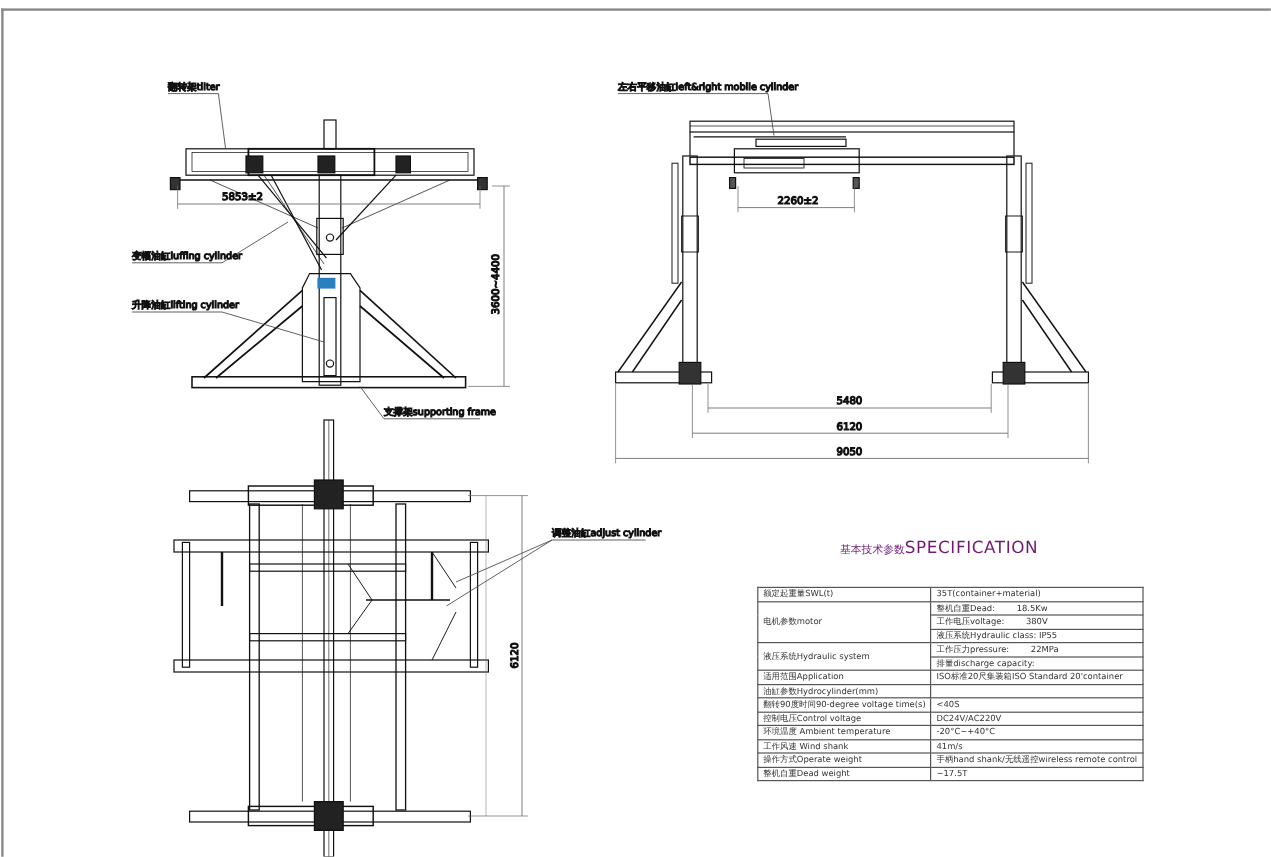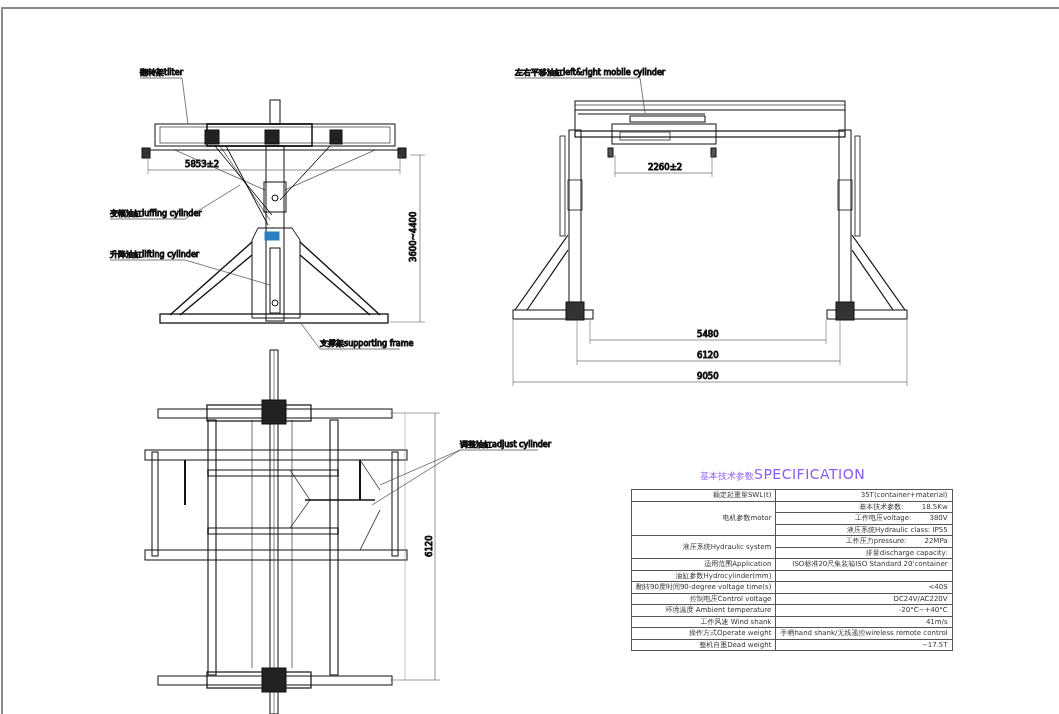--- a/index.html
+++ b/index.html
@@ -1,23 +1,23 @@
 <!DOCTYPE html>
 <html><head>
 <meta charset="utf-8">
 <style>
   html, body { margin:0; padding:0; background:#ffffff; }
   body { width:1059px; height:714px; position:relative; overflow:hidden; font-family:"DejaVu Sans", sans-serif; color:#222; }
   .sheet { position:absolute; left:1px; top:7px; width:1070px; height:720px; border-left:2px solid #8a8a8a; border-top:2px solid #8a8a8a; box-sizing:border-box; }
   svg.drawing { position:absolute; left:0; top:0; }
   .lbl { font-family:"DejaVu Sans", sans-serif; font-size:8px; fill:#333; }
   .dim { font-family:"DejaVu Sans", sans-serif; font-size:8.5px; fill:#444; }
-  .spec-title { position:absolute; left:700px; top:466px; font-family:"DejaVu Sans", sans-serif; font-size:14px; color:#8b5cf6; letter-spacing:0.5px; }
+  .spec-title { position:absolute; left:700px; top:449px; font-family:"DejaVu Sans", sans-serif; font-size:14px; color:#701a75; letter-spacing:0.5px; }
   .spec-title .cn { font-size:9px; letter-spacing:0; }
-  table.spec { position:absolute; left:631px; top:489px; width:296px; border-collapse:collapse; font-family:"DejaVu Sans", sans-serif; font-size:7px; color:#333;text-align:right; }
+  table.spec { position:absolute; left:631px; top:489px; width:296px; border-collapse:collapse; font-family:"DejaVu Sans", sans-serif; font-size:7px; color:#333; }
   table.spec td { border:1px solid #555; height:10.5px; padding:0 4px; white-space:nowrap; line-height:10px; }
   table.spec td.k { width:120px; }
   table.spec td.v .val2 { display:inline-block; margin-left:18px; }
 </style>
 </head>
 <body>
 
 <div class="sheet"></div>
 
 <svg class="drawing" width="1059" height="714" viewBox="0 0 1059 714" stroke="#111" fill="none" stroke-width="1">
@@ -188,21 +188,21 @@
 </div>
 
 <table class="spec">
   <tbody>
       <tr>
     <td class="k">额定起重量SWL(t)</td>
     <td class="v">35T(container+material)</td>
   </tr>
   <tr>
     <td class="k" rowspan="3">电机参数motor</td>
-    <td class="v"><span>基本技术参数:</span><span class="val2">18.5Kw</span></td>
+    <td class="v"><span>整机自重Dead:</span><span class="val2">18.5Kw</span></td>
   </tr>
   <tr>
     <td class="v"><span>工作电压voltage:</span><span class="val2">380V</span></td>
   </tr>
   <tr>
     <td class="v">液压系统Hydraulic class: IP55</td>
   </tr>
   <tr>
     <td class="k" rowspan="2">液压系统Hydraulic system</td>
     <td class="v"><span>工作压力pressure:</span><span class="val2">22MPa</span></td>

